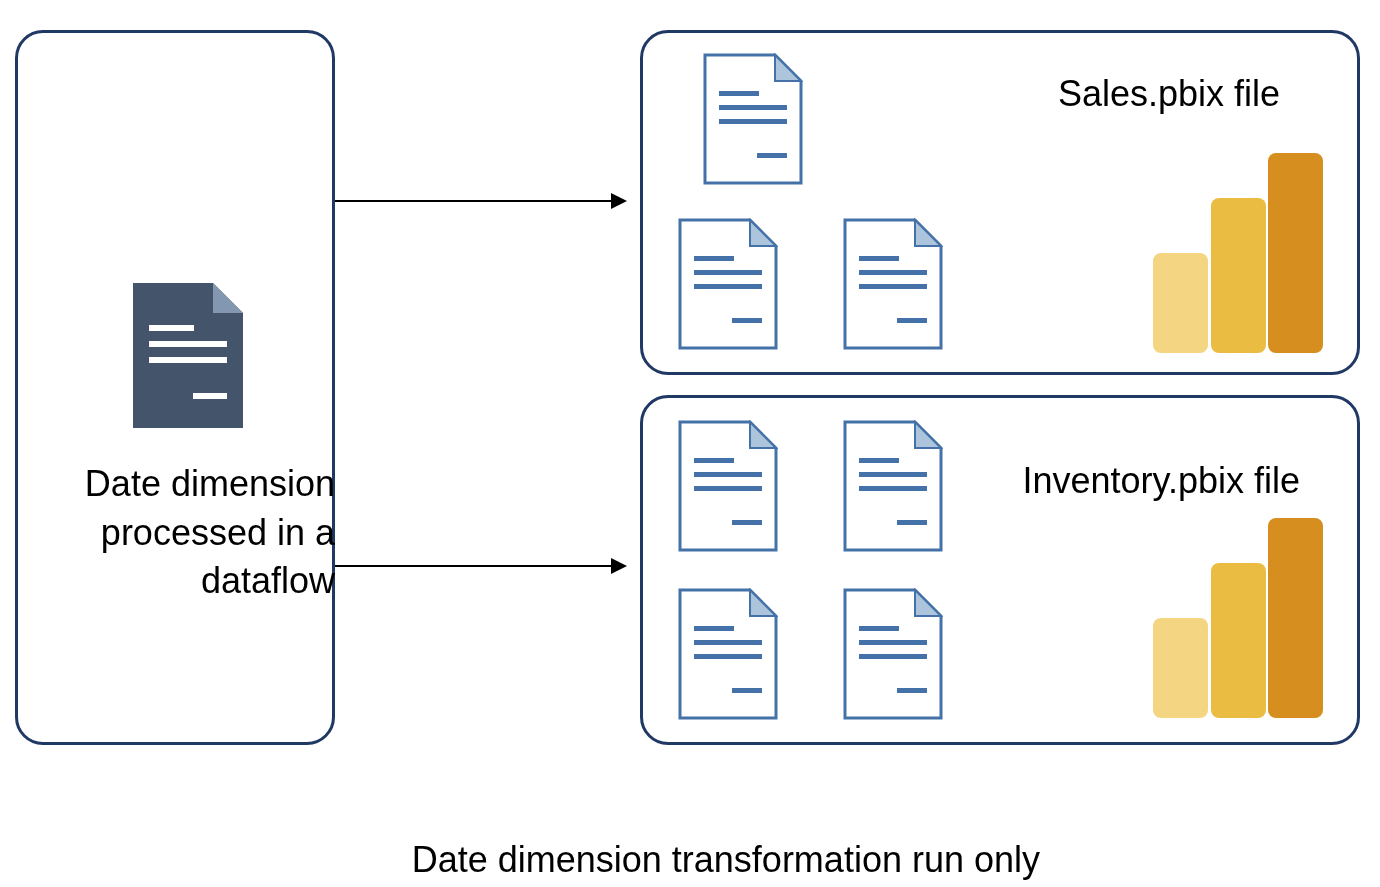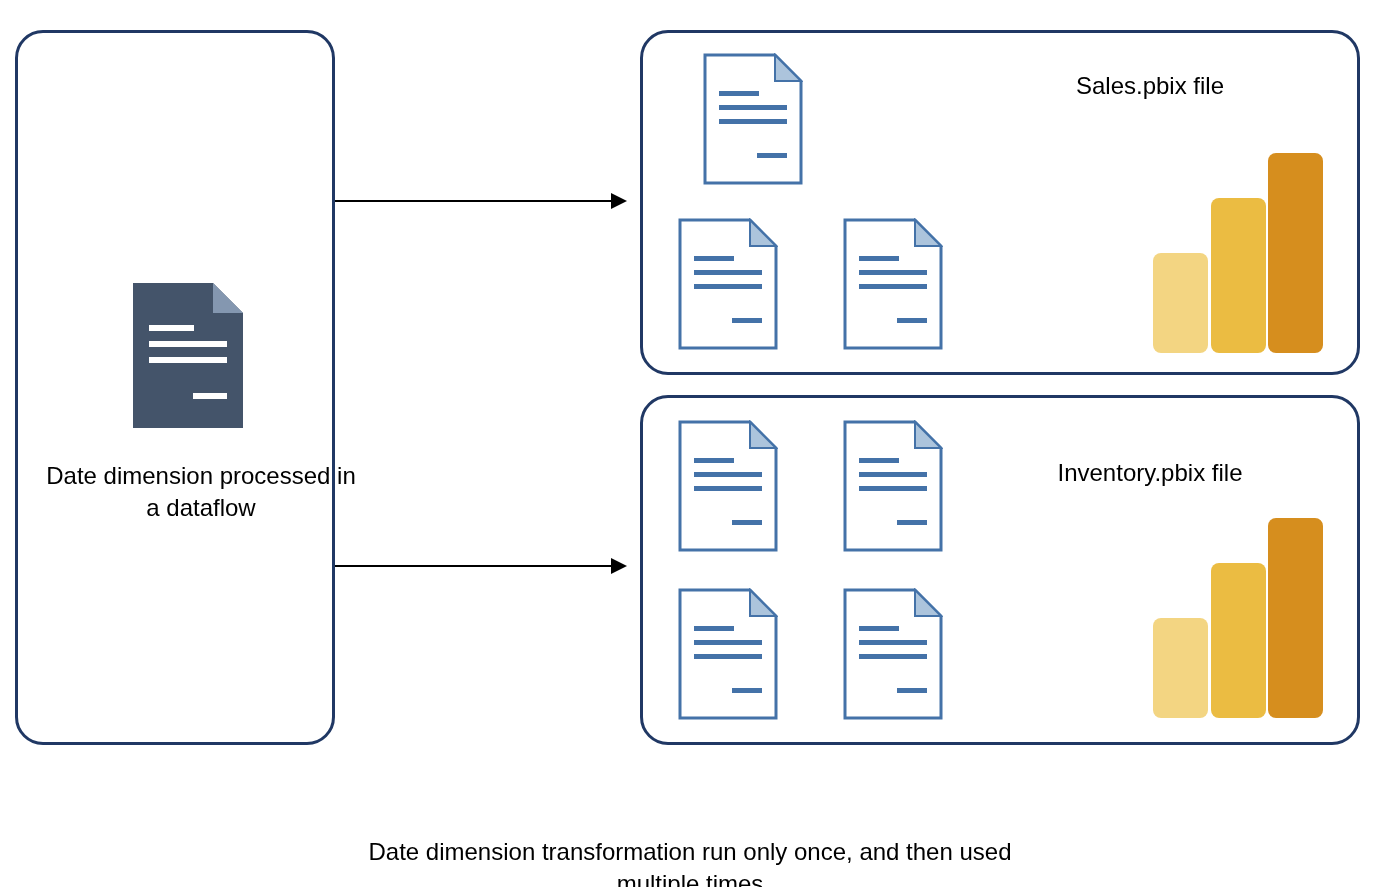--- a/index.html
+++ b/index.html
@@ -29,30 +29,29 @@
     height: 345px;
   }
   .right-box-bottom {
     left: 640px;
     top: 395px;
     width: 720px;
     height: 350px;
   }
   .label {
     position: absolute;
-    font-size: 24px;
+    font-size: 36px;
     color: #000;
-    text-align: center;
+    text-align: right;
     line-height: 1.35;
   }
   .left-label {
     left: 15px;
     top: 460px;
     width: 320px;
-    margin-left: 26px;
   }
   .top-label {
     left: 1020px;
     top: 70px;
     width: 260px;
   }
   .bottom-label {
     left: 1000px;
     top: 457px;
     width: 300px;

